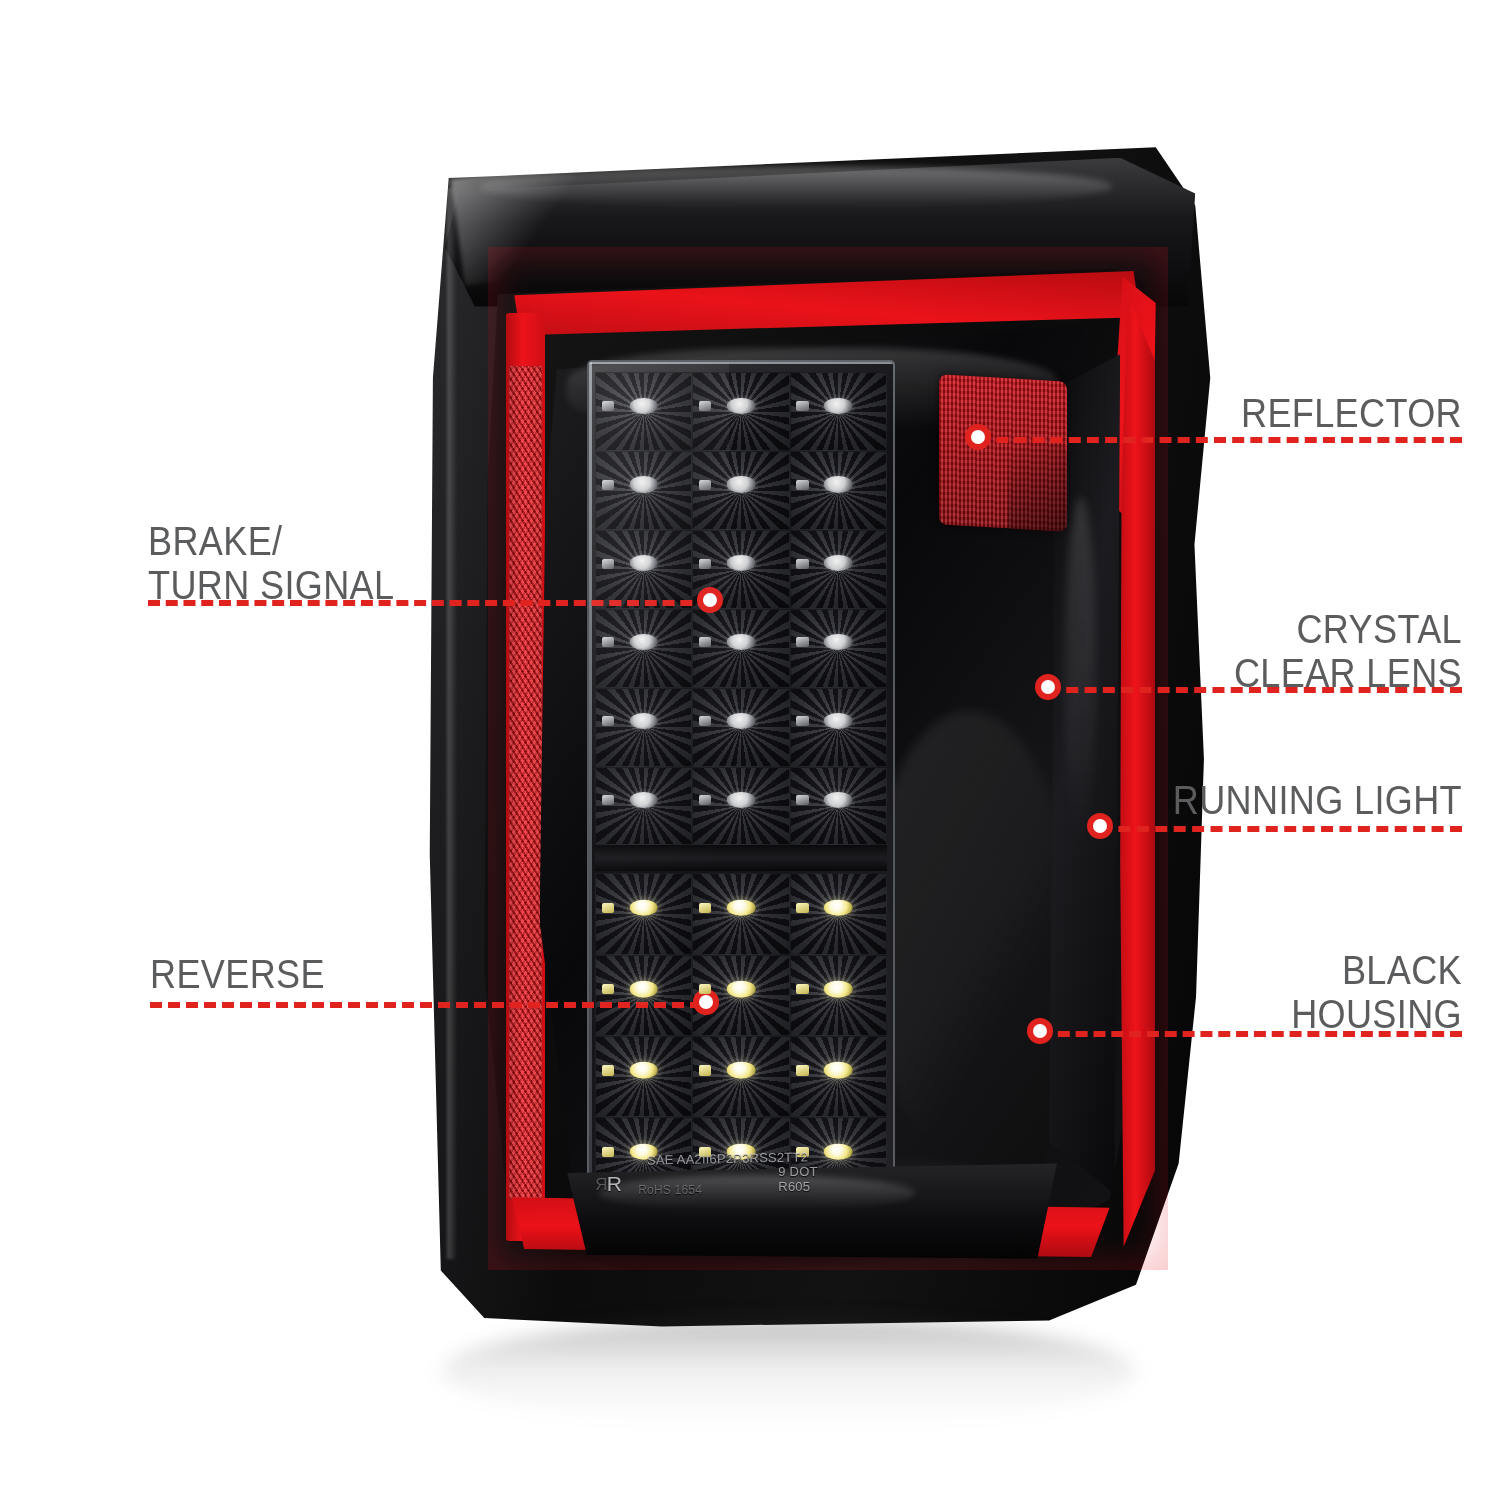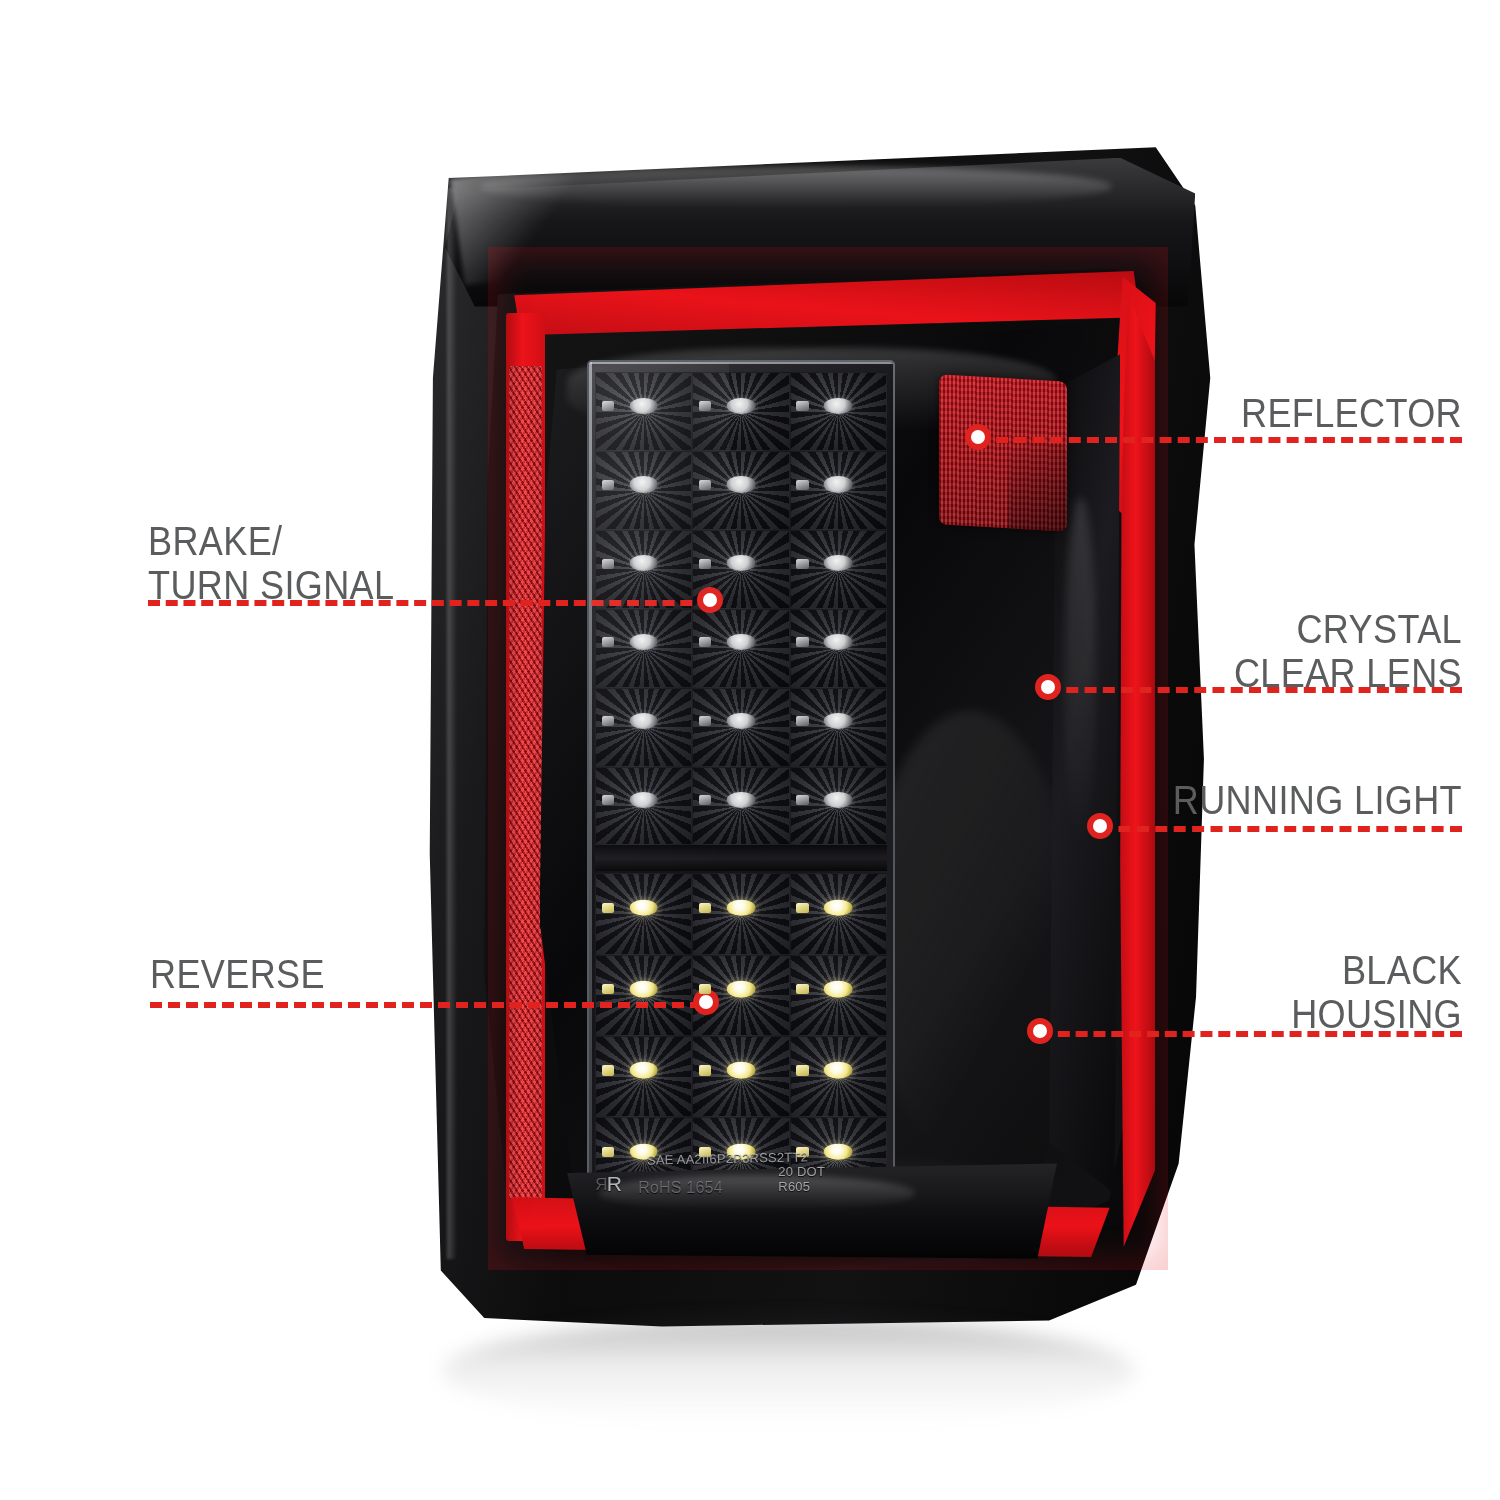--- a/index.html
+++ b/index.html
@@ -366,21 +366,21 @@
     position: absolute; left: 2%; bottom: 0px;
     font-size: 21px; color: rgba(240,243,247,0.72);
   }
   .dot-mark .rmark-mirror {
     position: absolute; left: -2%; bottom: 1px;
     font-size: 17px; color: rgba(190,195,200,0.40);
     transform: scaleX(-1);
   }
   .dot-mark .stamp {
     position: absolute; left: 13%; bottom: 0px;
-    font-size: 16px; color: rgba(200,205,212,0.40); line-height: 1.1;
+    font-size: 12px; color: rgba(200,205,212,0.40); line-height: 1.1;
   }
 
   
   .skirt {
     position: absolute;
     left: 18%; top: 86%;
     width: 62%; height: 8%;
     background: linear-gradient(180deg, #242427 0%, #0d0d0f 60%, #030304 100%);
     clip-path: polygon(0% 10%, 100% 0%, 96% 100%, 4% 96%);
     filter: blur(0.5px);
@@ -584,21 +584,21 @@
           <div class="led-cell">
             <span class="led-side white"></span>
             <span class="led-chip white"></span>
           </div>
         </div>
 
       <div class="lens-gloss"></div>
 
       <div class="dot-mark">
         <span class="ln1">SAE AA2II6P2P3RSS2TT2</span>
-        <span class="ln2">20  DOT</span>
+        <span class="ln2">9  DOT</span>
         <span class="ln3">R605</span>
         <span class="rmark">R</span>
         <span class="rmark-mirror">R</span>
         <span class="stamp">RoHS
 1654</span>
       </div>
     </div>
 
     <div class="skirt"></div>
     <div class="skirt-sheen"></div>

